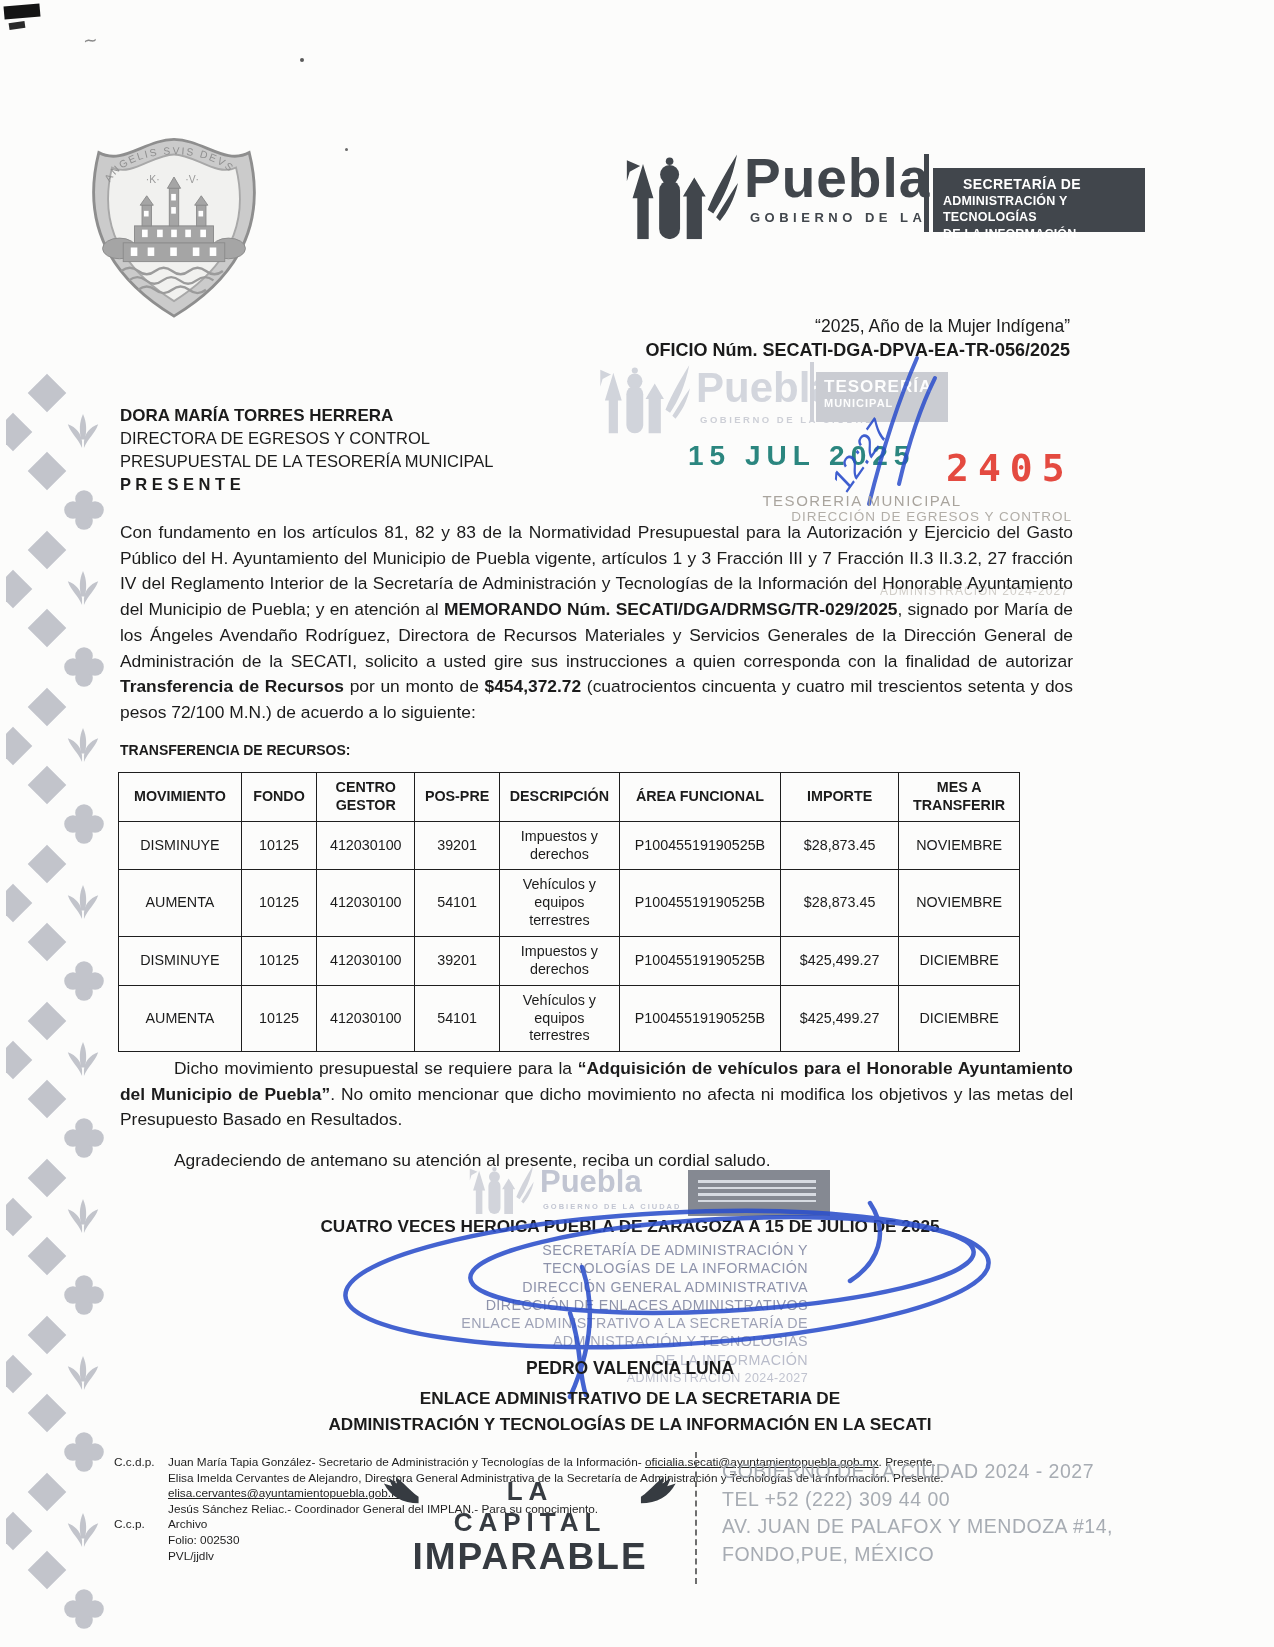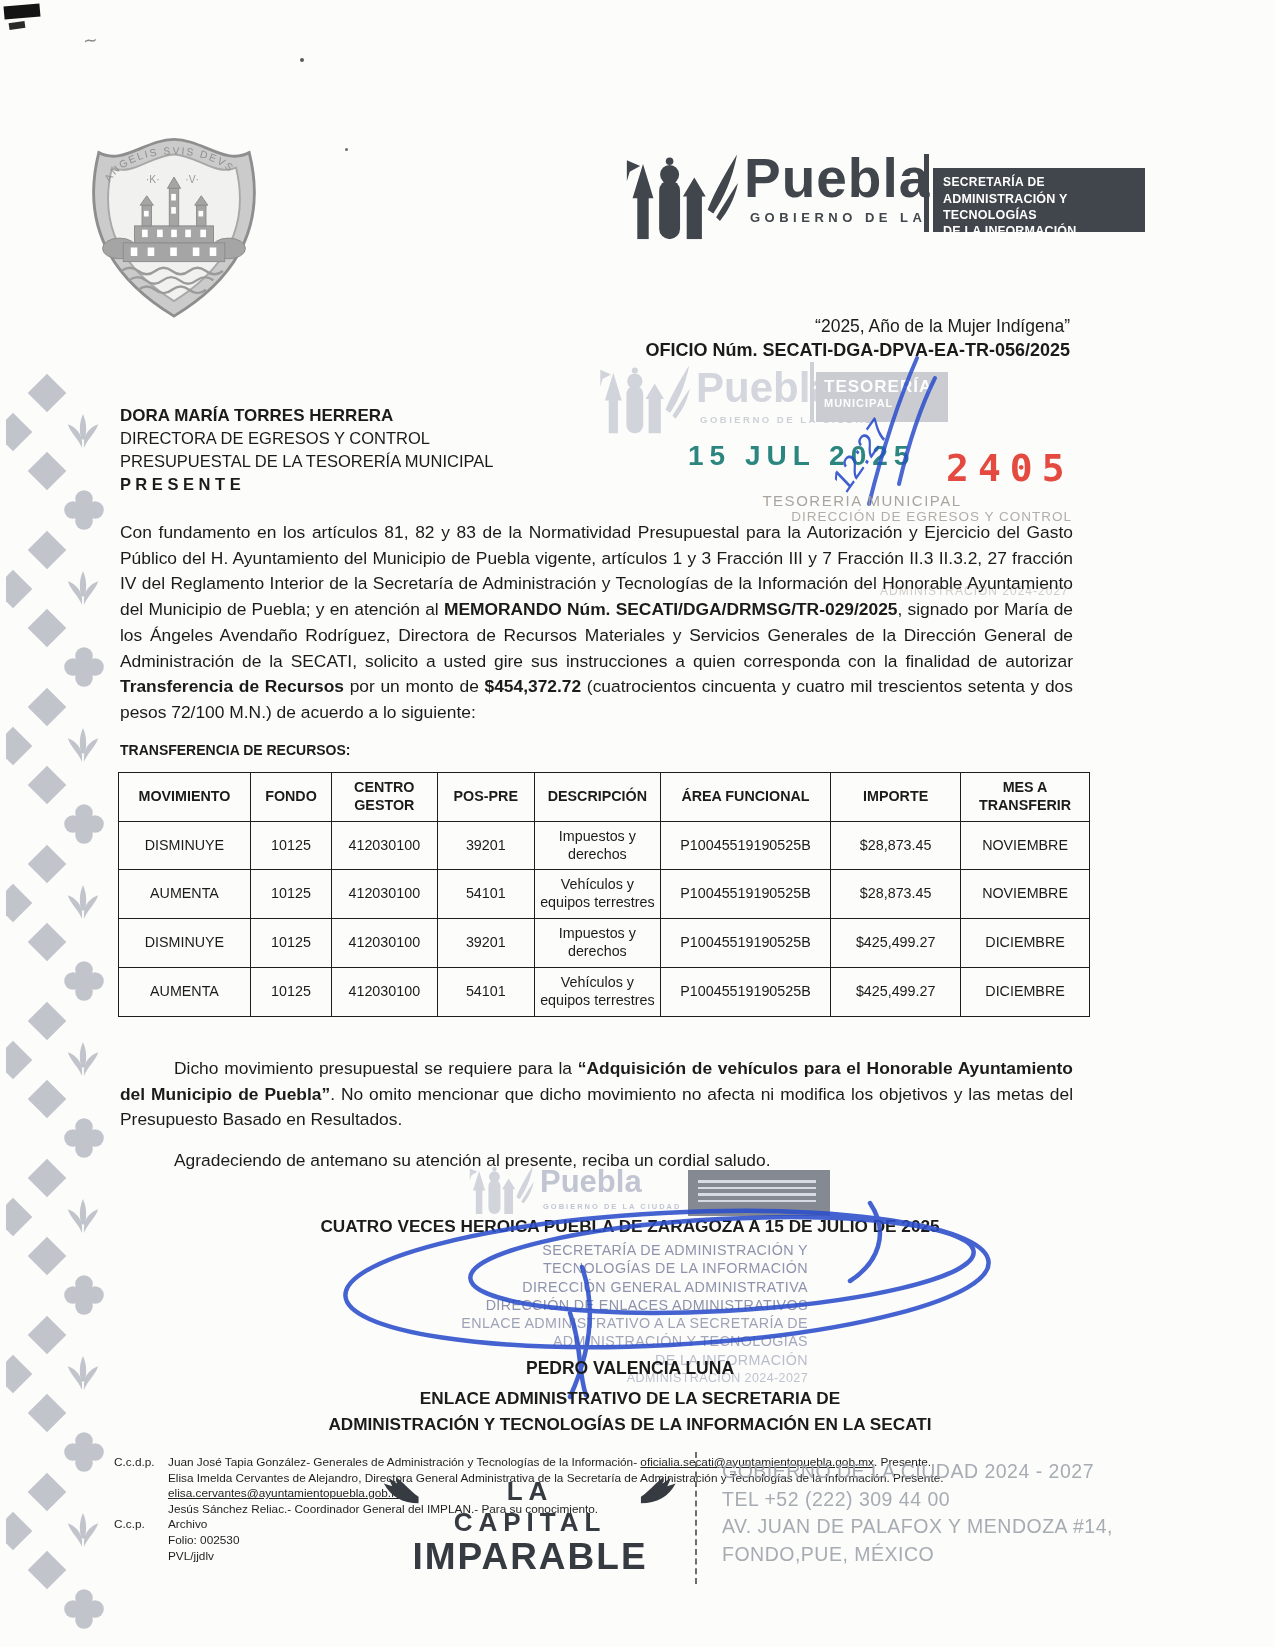--- a/index.html
+++ b/index.html
@@ -23,21 +23,21 @@
   .shield{left:80px;top:124px;width:188px;height:200px;}
 
   
   .brand{left:624px;top:146px;width:525px;height:104px;color:#41464c;}
   .brand-cluster{left:0;top:2px;width:114px;height:92px;color:#41464c;}
   .brand-word{left:120px;top:0px;font-size:55px;font-weight:bold;letter-spacing:1px;}
   .brand-tag{left:126px;top:64px;font-size:13px;font-weight:bold;letter-spacing:4.5px;}
   .brand-bar{left:300px;top:8px;width:5px;height:78px;background:#41464c;}
   .brand-box{left:309px;top:22px;width:212px;height:64px;background:#41464c;color:#fff;
              padding:7px 10px;box-sizing:border-box;line-height:1.3;}
-  .brand-box .s1{font-size:12px;font-weight:bold;letter-spacing:.4px;}
+  .brand-box .s1{font-size:14px;font-weight:bold;letter-spacing:.4px;margin-left:20px;}
   .brand-box .s2{font-size:12.5px;font-weight:bold;letter-spacing:.2px;}
 
   
   .quote{right:204px;top:316px;font-size:17.5px;}
   .oficio{right:204px;top:340px;font-size:18px;font-weight:bold;}
 
   
   .ghost1{left:598px;top:360px;width:360px;height:80px;opacity:.6;}
   .ghost1-cluster{left:0;top:0;width:92px;height:74px;color:#b6bac6;}
   .ghost1-word{left:98px;top:4px;font-size:42px;font-weight:bold;color:#b9bdca;}
@@ -62,21 +62,21 @@
   .addressee{left:120px;top:404px;font-size:16.5px;line-height:23px;}
   .addressee .name{font-size:17px;font-weight:bold;}
 
   
   .p1{left:120px;top:520px;width:953px;font-size:17.4px;line-height:25.7px;}
   .heading{left:120px;top:742px;font-size:14px;font-weight:bold;}
   .p2{left:120px;top:1056px;width:953px;font-size:17.4px;line-height:25.7px;text-indent:54px;}
   .p3{left:120px;top:1150px;width:953px;font-size:17.4px;text-indent:54px;}
 
   
-  .tbl{left:118px;top:772px;width:972px;border-collapse:collapse;padding-left:12px;}
+  .tbl{left:118px;top:772px;width:902px;border-collapse:collapse;padding-left:12px;}
   .tbl th,.tbl td{border:1.6px solid #1e1e1e;text-align:center;vertical-align:middle;
                   padding:6px 4px;font-size:14.3px;line-height:1.25;}
   .tbl th{font-weight:bold;}
 
   
   .ghost2{left:468px;top:1162px;width:380px;height:60px;opacity:.8;}
   .ghost2-cluster{left:0;top:0;width:66px;height:52px;color:#b6bac6;opacity:.75;}
   .ghost2-word{left:72px;top:2px;font-size:31px;font-weight:bold;color:#b3b8c8;}
   .ghost2-tag{left:75px;top:40px;font-size:7.5px;font-weight:bold;letter-spacing:2px;color:#b3b8c8;}
   .ghost2-box{left:220px;top:8px;width:142px;height:46px;background:rgba(72,77,92,.82);
@@ -403,21 +403,21 @@
     <path d="M240,118 C252,150 248,178 256,200"></path>
   </svg>
 
   <div class="abs sig-name">PEDRO VALENCIA LUNA</div>
   <div class="abs sig-role1">ENLACE ADMINISTRATIVO DE LA SECRETARIA DE</div>
   <div class="abs sig-role2">ADMINISTRACIÓN Y TECNOLOGÍAS DE LA INFORMACIÓN EN LA SECATI</div>
 
   <div class="abs cc">
     <div class="row">
       <span class="lbl">C.c.d.p.</span>
-      <span><span>Juan José Tapia González- Generales de Administración y Tecnologías de la Información- </span><span class="email">oficialia.secati@ayuntamientopuebla.gob.mx</span><span>. Presente.</span></span>
+      <span><span>Juan María Tapia González- Secretario de Administración y Tecnologías de la Información- </span><span class="email">oficialia.secati@ayuntamientopuebla.gob.mx</span><span>. Presente.</span></span>
     </div>
     <div class="ind">Elisa Imelda Cervantes de Alejandro, Directora General Administrativa de la Secretaría de Administración y Tecnologías de la Información. Presente.</div>
     <div class="ind email">elisa.cervantes@ayuntamientopuebla.gob.mx</div>
     <div class="ind">Jesús Sánchez Reliac.- Coordinador General del IMPLAN.- Para su conocimiento.</div>
     <div class="row">
       <span class="lbl">C.c.p.</span>
       <span>Archivo</span>
     </div>
     <div class="ind">Folio: 002530</div>
     <div class="ind">PVL/jjdlv</div>

